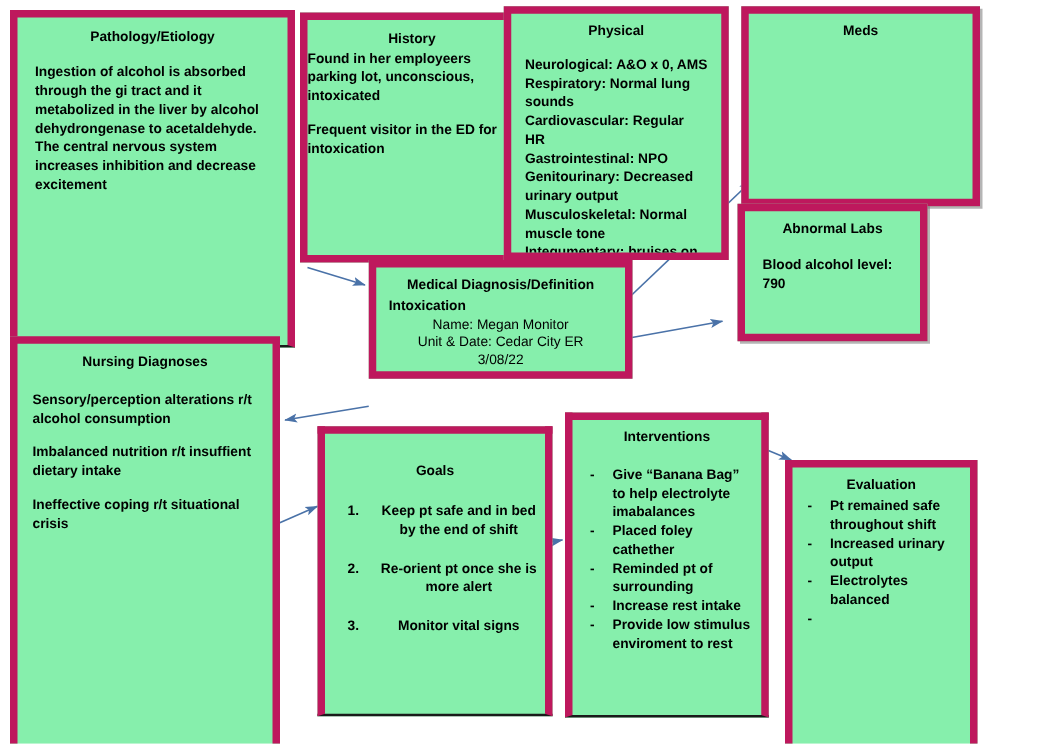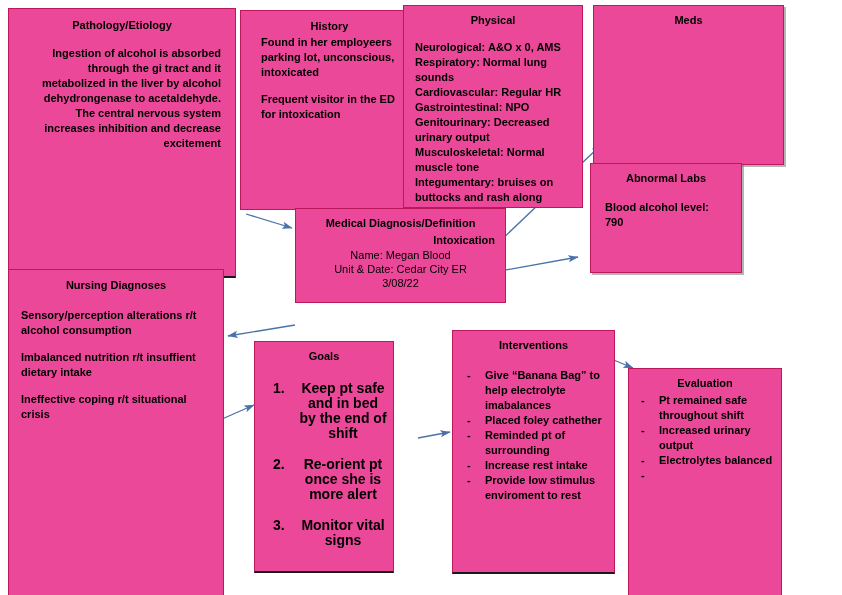--- a/index.html
+++ b/index.html
@@ -12,43 +12,43 @@
     width: 842px;
     height: 595px;
     background: #ffffff;
     overflow: hidden;
     font-family: "Liberation Sans", sans-serif;
     color: #000000;
   }
   .box {
     position: absolute;
     box-sizing: border-box;
-    background: #ec4899;
-    border: 1px solid #be185d;
+    background: #86efac;
+    border: 6px solid #be185d;
     overflow: hidden;
   }
   .box.shadowed {
     box-shadow: 2px 2px 0 0 rgba(120,120,120,0.55);
   }
   .box.thickbottom {
     border-bottom: 2px solid #1a1a1a;
   }
   .title {
     text-align: center;
     font-weight: bold;
     font-size: 11px;
     line-height: 13px;
   }
   .body {
     font-weight: bold;
     font-size: 11px;
     line-height: 15px;
   }
   .body.center {
-    text-align: right;
+    text-align: left;
   }
   .plainline {
     font-weight: normal;
     font-size: 11px;
     line-height: 14px;
     text-align: center;
   }
   .para { margin: 0 0 12px 0; }
   .para:last-child { margin-bottom: 0; }
   .medline { margin: 0 0 17px 0; }
@@ -60,21 +60,21 @@
     list-style: none;
     counter-reset: g;
   }
   ol.goals > li {
     counter-increment: g;
     position: relative;
     padding-left: 38px;
     margin-bottom: 16px;
     text-align: center;
     font-weight: bold;
-    font-size: 14px;
+    font-size: 11px;
     line-height: 15px;
   }
   ol.goals > li:last-child { margin-bottom: 0; }
   ol.goals > li::before {
     content: counter(g) ".";
     position: absolute;
     left: 12px;
     top: 0;
     font-weight: bold;
   }
@@ -137,21 +137,21 @@
     <line x1="418" y1="438" x2="450" y2="432" stroke="#4a72a8" stroke-width="1.3" marker-end="url(#ah)"></line>
 
     <line x1="604" y1="356" x2="633" y2="368" stroke="#4a72a8" stroke-width="1.3" marker-end="url(#ah)"></line>
   </svg>
 
   <div class="box thickbottom" style="left:8px; top:8px; width:228px; height:270px; padding:10px 14px;">
     <div class="title">Pathology/Etiology</div>
     <div class="body center" style="margin-top:14px;">Ingestion of alcohol is absorbed through the gi tract and it metabolized in the liver by alcohol dehydrongenase to acetaldehyde. The central nervous system increases inhibition and decrease excitement</div>
   </div>
 
-  <div class="box" style="left:240px; top:10px; width:179px; height:200px; padding:9px 20px;">
+  <div class="box" style="left:240px; top:10px; width:179px; height:200px; padding:9px 0;">
     <div class="title">History</div>
     <div style="margin-top:2px;">
       <div class="body para">Found in her employeers parking lot, unconscious, intoxicated</div>
       <div class="body para">Frequent visitor in the ED for intoxication</div>
     </div>
   </div>
 
   <div class="box" style="left:403px; top:5px; width:180px; height:203px; padding:8px 11px;">
     <div class="title">Physical</div>
     <div style="margin-top:13px;">
@@ -173,36 +173,36 @@
     <div class="title">Abnormal Labs</div>
     <div style="margin-top:15px;">
       <div class="body">Blood alcohol level: 790</div>
     </div>
   </div>
 
   <div class="box" style="left:295px; top:208px; width:211px; height:95px; padding:8px 10px;">
     <div class="title">Medical Diagnosis/Definition</div>
     <div style="margin-top:3px;">
       <div class="body center">Intoxication</div>
-      <div class="plainline">Name: Megan Blood</div>
+      <div class="plainline">Name: Megan Monitor</div>
       <div class="plainline">Unit &amp; Date: Cedar City ER</div>
       <div class="plainline">3/08/22</div>
     </div>
   </div>
 
   <div class="box" style="left:8px; top:269px; width:216px; height:336px; padding:9px 12px;">
     <div class="title">Nursing Diagnoses</div>
     <div style="margin-top:16px;">
       <div class="body para">Sensory/perception alterations r/t alcohol consumption</div>
       <div class="body para">Imbalanced nutrition r/t insuffient dietary intake</div>
       <div class="body para">Ineffective coping r/t situational crisis</div>
     </div>
   </div>
 
-  <div class="box thickbottom" style="left:254px; top:341px; width:140px; height:232px; padding:8px 6px;">
+  <div class="box thickbottom" style="left:254px; top:341px; width:188px; height:232px; padding:24px 6px;">
     <div class="title">Goals</div>
     <ol class="goals" style="margin-top:18px;">
       <li>Keep pt safe and in bed by the end of shift</li>
       <li>Re-orient pt once she is more alert</li>
       <li>Monitor vital signs</li>
     </ol>
   </div>
 
   <div class="box thickbottom" style="left:452px; top:330px; width:163px; height:244px; padding:8px 6px;">
     <div class="title">Interventions</div>

